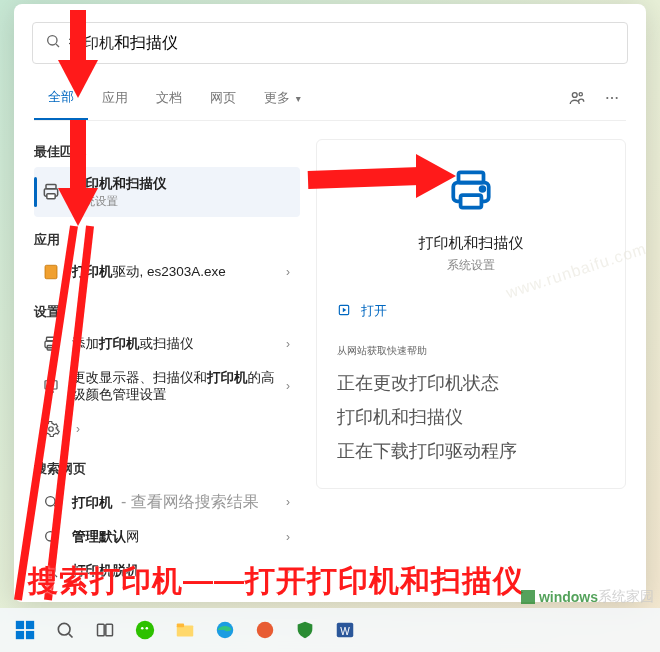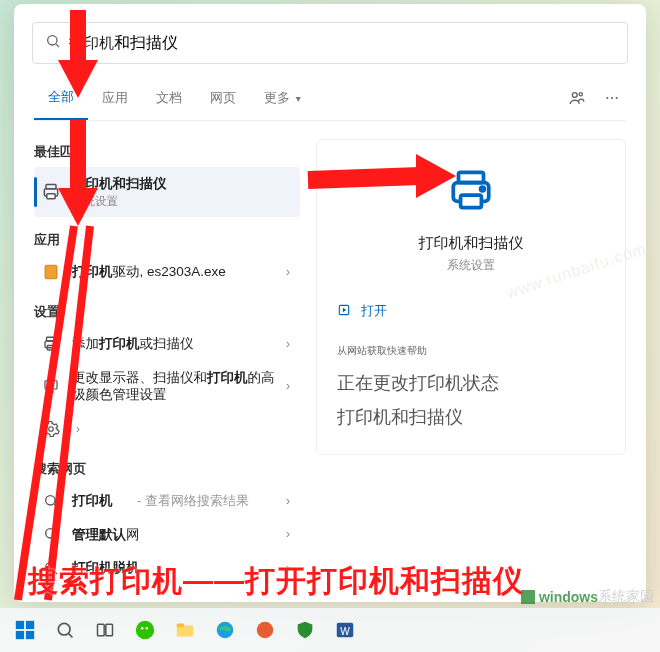--- a/index.html
+++ b/index.html
@@ -50,21 +50,21 @@
   .result-item.selected { background: #f0f4fa; }
   .result-item.selected::before {
     content: ""; position: absolute; left: 0; top: 10px; bottom: 10px; width: 3px;
     background: #0067c0; border-radius: 2px;
   }
   .result-icon { width: 22px; display: flex; justify-content: center; color: #555; margin-right: 10px; flex-shrink: 0; }
   .result-text { flex: 1; min-width: 0; }
   .result-title { font-size: 13.5px; color: #222; line-height: 1.3; }
   .result-title b { font-weight: 600; }
   .result-sub { font-size: 11.5px; color: #888; margin-top: 1px; }
-  .result-more { font-size: 13px; color: #999; margin-left: 21px; }
+  .result-more { font-size: 16px; color: #999; margin-left: 4px; }
   .chevron { color: #888; font-size: 12px; margin-left: 4px; }
 
   .detail-card {
     border: 1px solid #eee; border-radius: 6px; padding: 20px 18px; background: #fff;
     display: flex; flex-direction: column; align-items: center;
   }
   .detail-icon { color: #0067c0; margin: 6px 0 14px 0; }
   .detail-title { font-size: 15px; font-weight: 500; color: #222; }
   .detail-sub { font-size: 12px; color: #888; margin-top: 4px; }
   .detail-actions { align-self: stretch; margin-top: 22px; }
@@ -272,20 +272,21 @@
               <svg width="14" height="14" viewBox="0 0 24 24" fill="none" stroke="currentColor" stroke-width="2">
                   <rect x="4" y="4" width="16" height="16" rx="2"></rect>
                   <path d="M10 8l6 4-6 4z" fill="currentColor" stroke="none"></path>
                 </svg>
             </span>
             <span>打开</span>
           </div>
           <div class="detail-help-label">从网站获取快速帮助</div>
           <div class="detail-link">正在更改打印机状态</div>
           <div class="detail-link">打印机和扫描仪</div>
+          <div class="detail-link">正在下载打印驱动程序</div>
         </div>
       </div>
     </div>
   </div>
 
 </div>
 
 <svg class="arrow-svg" width="660" height="652">
   <defs>
     <marker id="ah" markerWidth="14" markerHeight="14" refX="3" refY="5" orient="auto">

